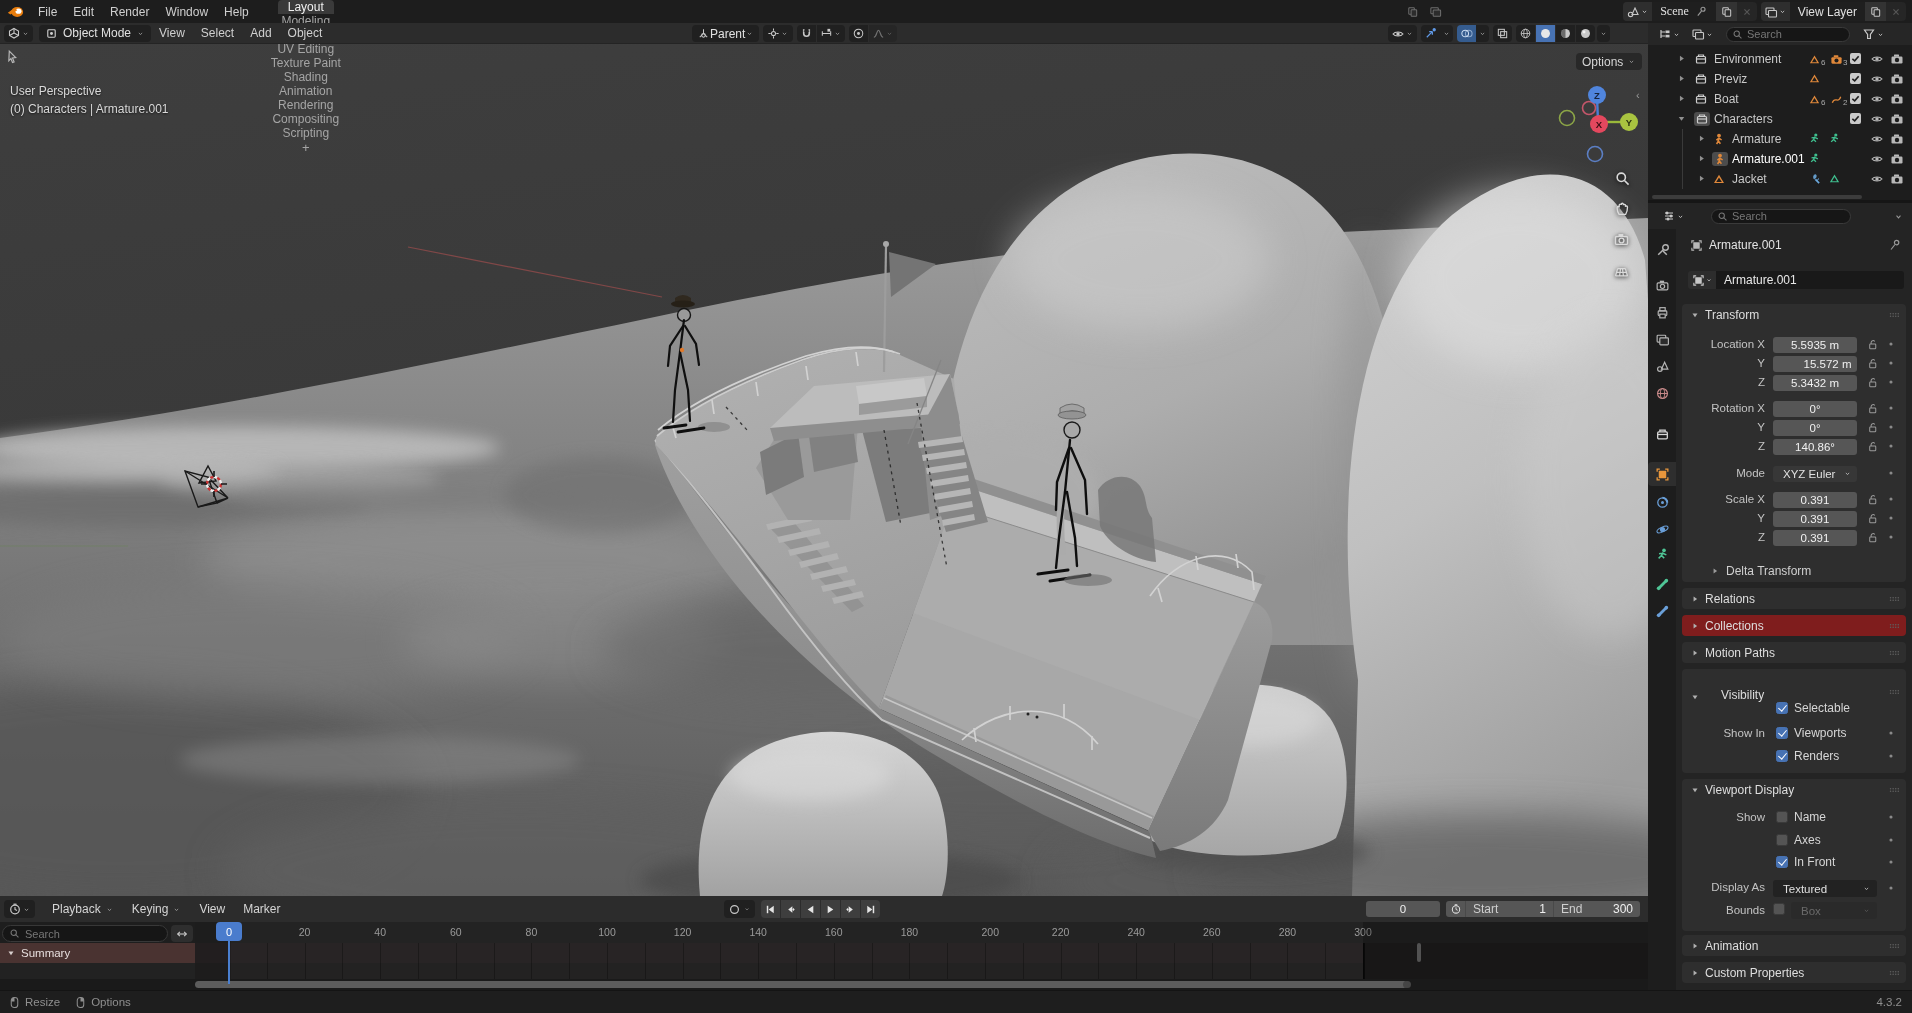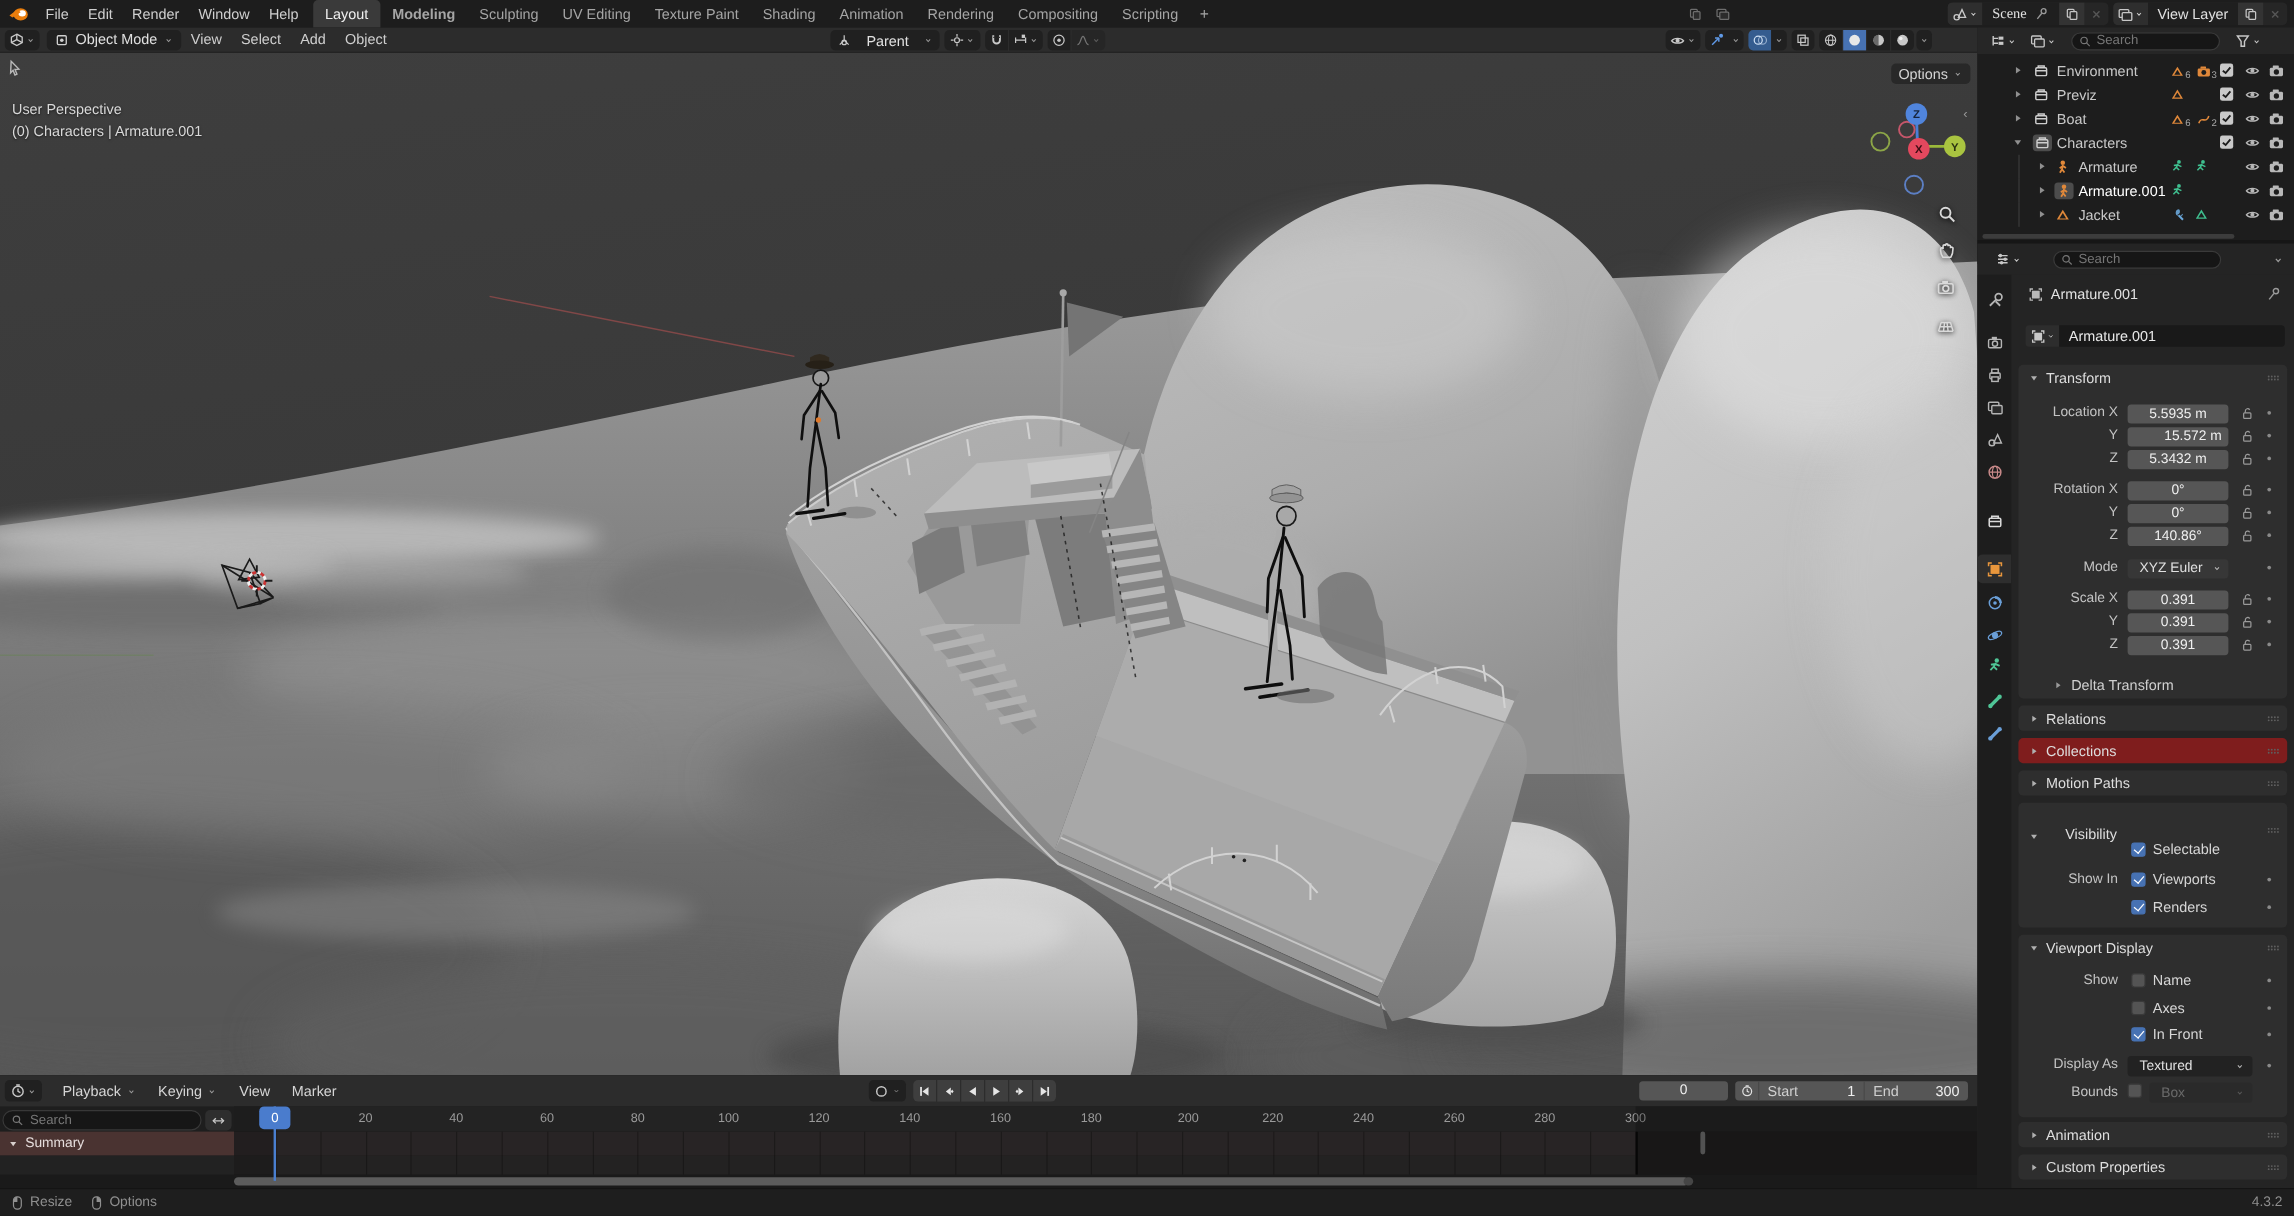--- a/index.html
+++ b/index.html
@@ -250,23 +250,23 @@
           <ellipse cx="12" cy="7" rx="7" ry="6" fill="#e87d0d"></ellipse>
           <ellipse cx="13.5" cy="6" rx="3.6" ry="3" fill="#fff"></ellipse>
           <path d="M1,8 L9,2 L12,5 L4,10 Z" fill="#e87d0d"></path>
         </svg>
       </div>
       <div class="menu-item" style="height: 23px; font-size: 12px;">File</div>
       <div class="menu-item" style="height: 23px; font-size: 12px;">Edit</div>
       <div class="menu-item" style="height: 23px; font-size: 12px;">Render</div>
       <div class="menu-item" style="height: 23px; font-size: 12px;">Window</div>
       <div class="menu-item" style="height: 23px; font-size: 12px;">Help</div>
-      <div class="row" style="margin-left: 4px; height: 23px;">
+      <div class="row" style="margin-left: 4px; height: 23px; flex-direction: column;">
         <div style="padding: 0px 10px; height: 23px; display: flex; align-items: center; font-size: 12px; background: rgb(58, 58, 58); color: rgb(240, 240, 240); border-radius: 4px 4px 0px 0px;">Layout</div>
-        <div style="padding: 0px 10px; height: 23px; display: flex; align-items: center; font-size: 12px; color: rgb(165, 165, 165); font-weight: bold;">Modeling</div>
+        <div style="padding: 0px 10px; height: 23px; display: flex; align-items: center; font-size: 12px; color: rgb(165, 165, 165);">Modeling</div>
         <div style="padding: 0px 10px; height: 23px; display: flex; align-items: center; font-size: 12px; color: rgb(165, 165, 165);">Sculpting</div>
         <div style="padding: 0px 10px; height: 23px; display: flex; align-items: center; font-size: 12px; color: rgb(165, 165, 165);">UV Editing</div>
         <div style="padding: 0px 10px; height: 23px; display: flex; align-items: center; font-size: 12px; color: rgb(165, 165, 165);">Texture Paint</div>
         <div style="padding: 0px 10px; height: 23px; display: flex; align-items: center; font-size: 12px; color: rgb(165, 165, 165);">Shading</div>
         <div style="padding: 0px 10px; height: 23px; display: flex; align-items: center; font-size: 12px; color: rgb(165, 165, 165);">Animation</div>
         <div style="padding: 0px 10px; height: 23px; display: flex; align-items: center; font-size: 12px; color: rgb(165, 165, 165);">Rendering</div>
         <div style="padding: 0px 10px; height: 23px; display: flex; align-items: center; font-size: 12px; color: rgb(165, 165, 165);">Compositing</div>
         <div style="padding: 0px 10px; height: 23px; display: flex; align-items: center; font-size: 12px; color: rgb(165, 165, 165);">Scripting</div>
         <div style="padding: 0px 8px; color: rgb(165, 165, 165); font-size: 13px;">+</div>
       </div>
@@ -370,21 +370,21 @@
           <svg width="9" height="9" viewBox="0 0 14 14" fill="none">
             <path d="M4.5,6 L7,8.8 L9.5,6" stroke="currentColor" stroke-width="1.3"></path>
           </svg>
         </span>
       </div>
       <div class="menu-item" style="height: 21px; font-size: 12px; padding: 0px 8px;">View</div>
       <div class="menu-item" style="height: 21px; font-size: 12px; padding: 0px 8px;">Select</div>
       <div class="menu-item" style="height: 21px; font-size: 12px; padding: 0px 8px;">Add</div>
       <div class="menu-item" style="height: 21px; font-size: 12px; padding: 0px 8px;">Object</div>
       <div class="row" style="position: absolute; left: 692px; top: 2px; height: 17px; gap: 4px;">
-        <div class="chip" style="height: 17px; padding: 0px 5px; gap: 12px;">
+        <div class="chip" style="height: 17px; padding: 0px 5px; gap: 0;">
           <span style="display: inline-flex; align-items: center; justify-content: center; color: rgb(200, 200, 200); flex: 0 0 auto;">
             <svg width="13" height="13" viewBox="0 0 14 14" fill="none">
               <circle cx="7" cy="9" r="2" stroke="currentColor" stroke-width="1.1"></circle>
               <path d="M7,7 L7,2.5 M7,7 L3,11 M7,7 L11,11" stroke="currentColor" stroke-width="1.1"></path>
             </svg>
           </span>
           <div style="color: rgb(224, 224, 224);">Parent</div>
           <span style="display: inline-flex; align-items: center; justify-content: center; color: rgb(153, 153, 153); flex: 0 0 auto;">
             <svg width="9" height="9" viewBox="0 0 14 14" fill="none">
               <path d="M4.5,6 L7,8.8 L9.5,6" stroke="currentColor" stroke-width="1.3"></path>

